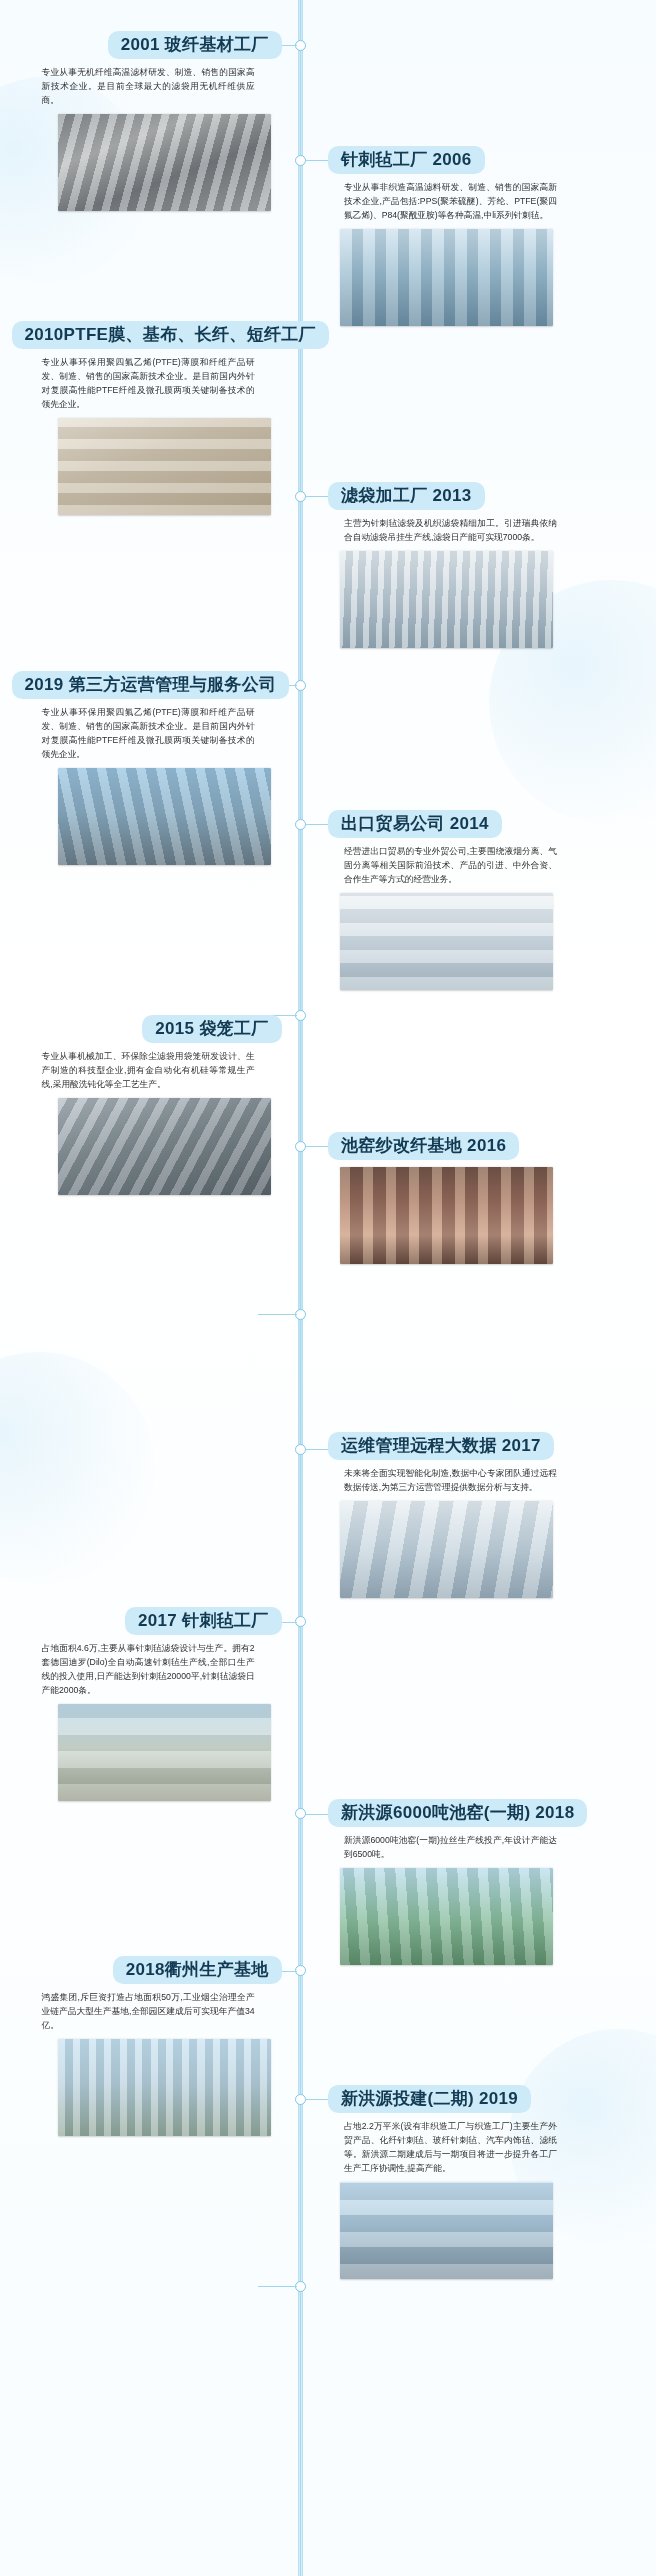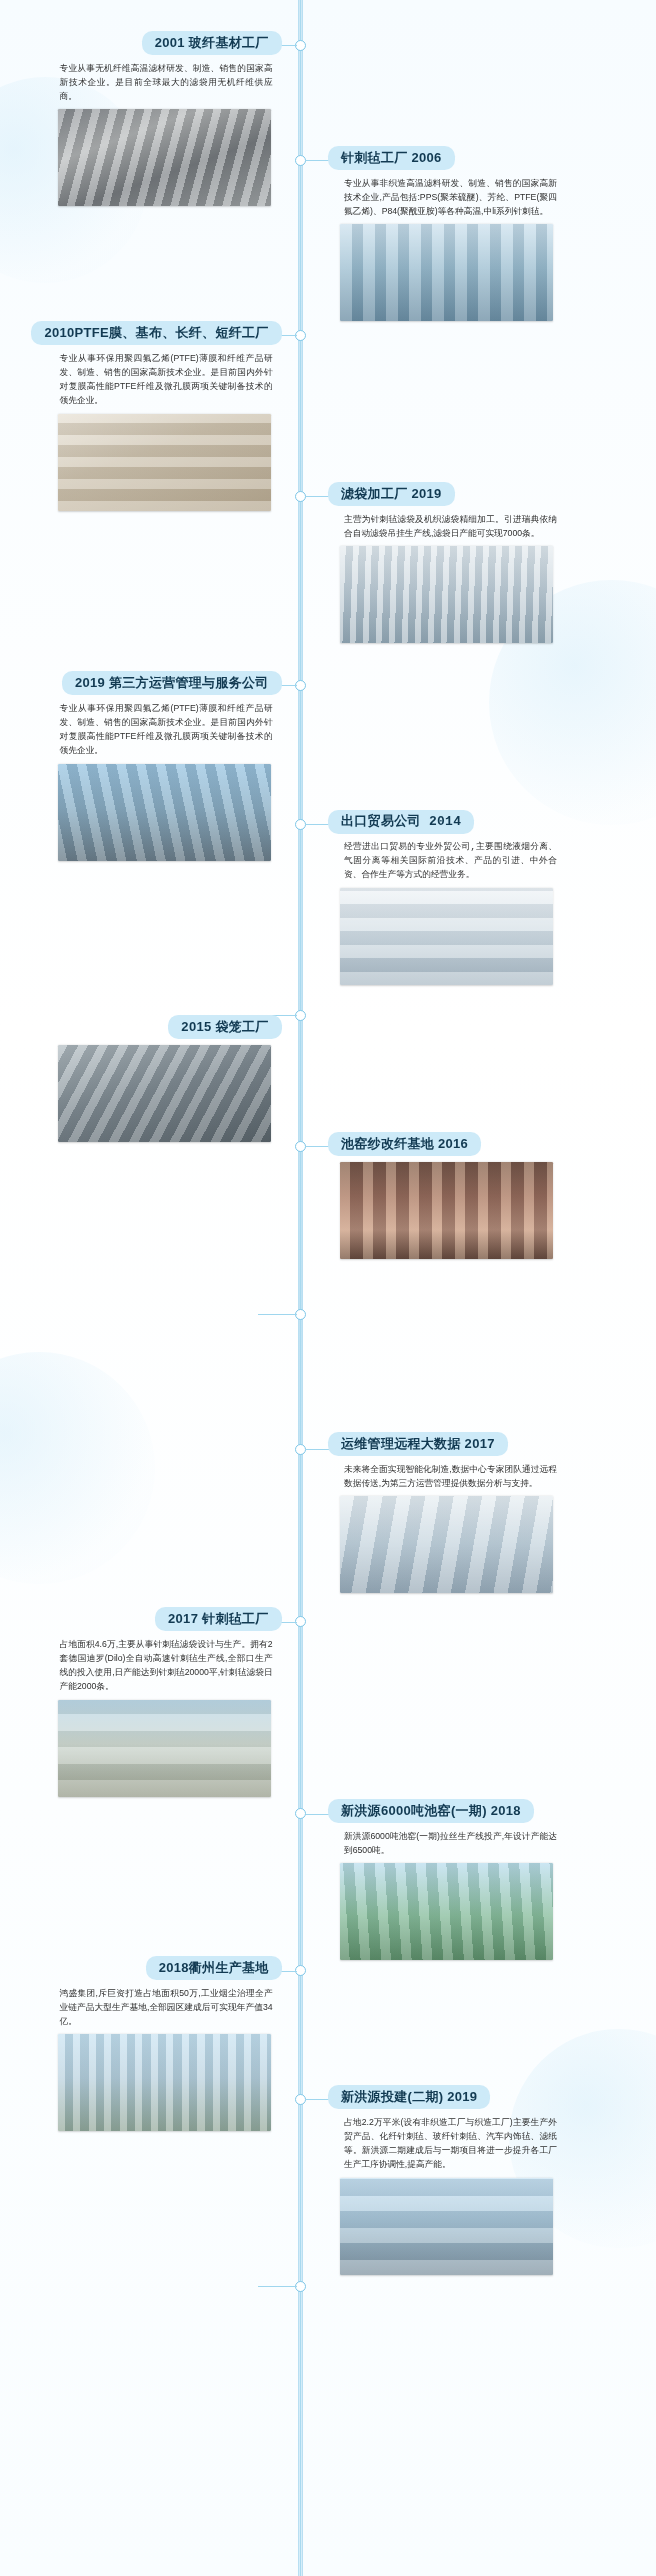--- a/index.html
+++ b/index.html
@@ -54,40 +54,40 @@
     position: absolute;
     width: 270px;
   }
   .entry.left { left: 11.6px; text-align: left; }
   .entry.right { left: 328px; text-align: left; }
 
   .title-pill {
     display: inline-block;
     background: #cdeaf8;
     color: #123a52;
-    font-size: 13px;
+    font-size: 17px;
     font-weight: bold;
     letter-spacing: 0.3px;
     padding: 4.5px 13px 5.2px 13px;
     border-radius: 10.3px;
     white-space: nowrap;
     line-height: 1.1;
   }
   .entry.left .pill-wrap { text-align: right; }
   .entry.right .pill-wrap { text-align: left; }
 
   .body-text {
     margin-top: 5.8px;
     font-size: 8.7px;
     line-height: 1.62;
     color: #2d2d2d;
     text-align: justify;
     width: 213px;
   }
-  .entry.left .body-text { margin-left: 48px; }
+  .entry.left .body-text { margin-left: 30px; }
   .entry.right .body-text { margin-left: 16px; }
 
   
   .node-dot {
     position: absolute;
     width: 11px;
     height: 11px;
     border-radius: 50%;
     background: #ffffff;
     border: 1.9px solid #7ec7e8;
@@ -201,52 +201,53 @@
       <span class="title-pill">2010PTFE膜、基布、长纤、短纤工厂</span>
     </div>
     <div class="body-text">专业从事环保用聚四氟乙烯(PTFE)薄膜和纤维产品研发、制造、销售的国家高新技术企业。是目前国内外针对复膜高性能PTFE纤维及微孔膜两项关键制备技术的领先企业。</div>
     <div class="photo ph-spools"></div>
   </div>
 
   <div class="node-dot" style="top:491px;"></div>
   <div class="node-line" style="left:306px;top:496px;width:32px;"></div>
   <div class="entry right" style="top:482px;">
     <div class="pill-wrap">
-      <span class="title-pill">滤袋加工厂 2019</span>
+      <span class="title-pill">滤袋加工厂 2013</span>
     </div>
     <div class="body-text">主营为针刺毡滤袋及机织滤袋精细加工。引进瑞典依纳合自动滤袋吊挂生产线,滤袋日产能可实现7000条。</div>
     <div class="photo ph-bags"></div>
   </div>
 
   <div class="node-dot" style="top:680px;"></div>
   <div class="node-line" style="left:258px;top:685px;width:39px;"></div>
   <div class="entry left" style="top:671px;">
     <div class="pill-wrap">
       <span class="title-pill">2019 第三方运营管理与服务公司</span>
     </div>
     <div class="body-text">专业从事环保用聚四氟乙烯(PTFE)薄膜和纤维产品研发、制造、销售的国家高新技术企业。是目前国内外针对复膜高性能PTFE纤维及微孔膜两项关键制备技术的领先企业。</div>
     <div class="photo ph-plant"></div>
   </div>
 
   <div class="node-dot" style="top:819px;"></div>
   <div class="node-line" style="left:306px;top:824px;width:32px;"></div>
-  <div class="entry right" style="top:810px;font-family:Liberation Mono, monospace;">
+  <div class="entry right" style="top:810px;">
     <div class="pill-wrap">
       <span class="title-pill">出口贸易公司  2014</span>
     </div>
     <div class="body-text">经营进出口贸易的专业外贸公司,主要围绕液烟分离、气固分离等相关国际前沿技术、产品的引进、中外合资、合作生产等方式的经营业务。</div>
     <div class="photo ph-office"></div>
   </div>
 
   <div class="node-dot" style="top:1010px;"></div>
   <div class="node-line" style="left:258px;top:1015px;width:39px;"></div>
   <div class="entry left" style="top:1015px;">
     <div class="pill-wrap">
       <span class="title-pill">2015  袋笼工厂</span>
     </div>
+    <div class="body-text">专业从事机械加工、环保除尘滤袋用袋笼研发设计、生产制造的科技型企业,拥有金自动化有机硅等常规生产线,采用酸洗钝化等全工艺生产。</div>
     <div class="photo ph-machine"></div>
   </div>
 
   <div class="node-dot" style="top:1141px;"></div>
   <div class="node-line" style="left:306px;top:1146px;width:32px;"></div>
   <div class="entry right" style="top:1132px;">
     <div class="pill-wrap">
       <span class="title-pill">池窑纱改纤基地  2016</span>
     </div>
     <div class="photo ph-kiln"></div>

